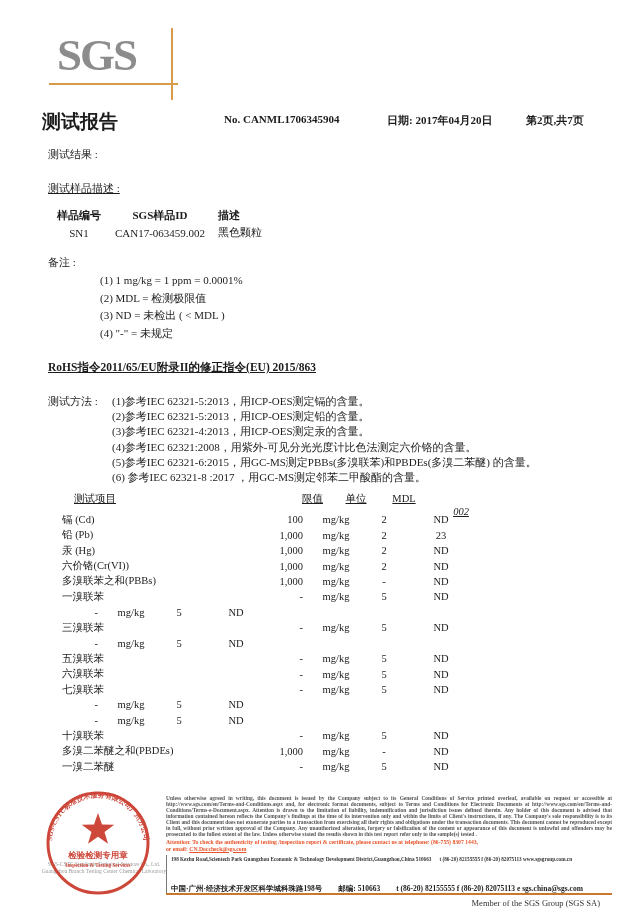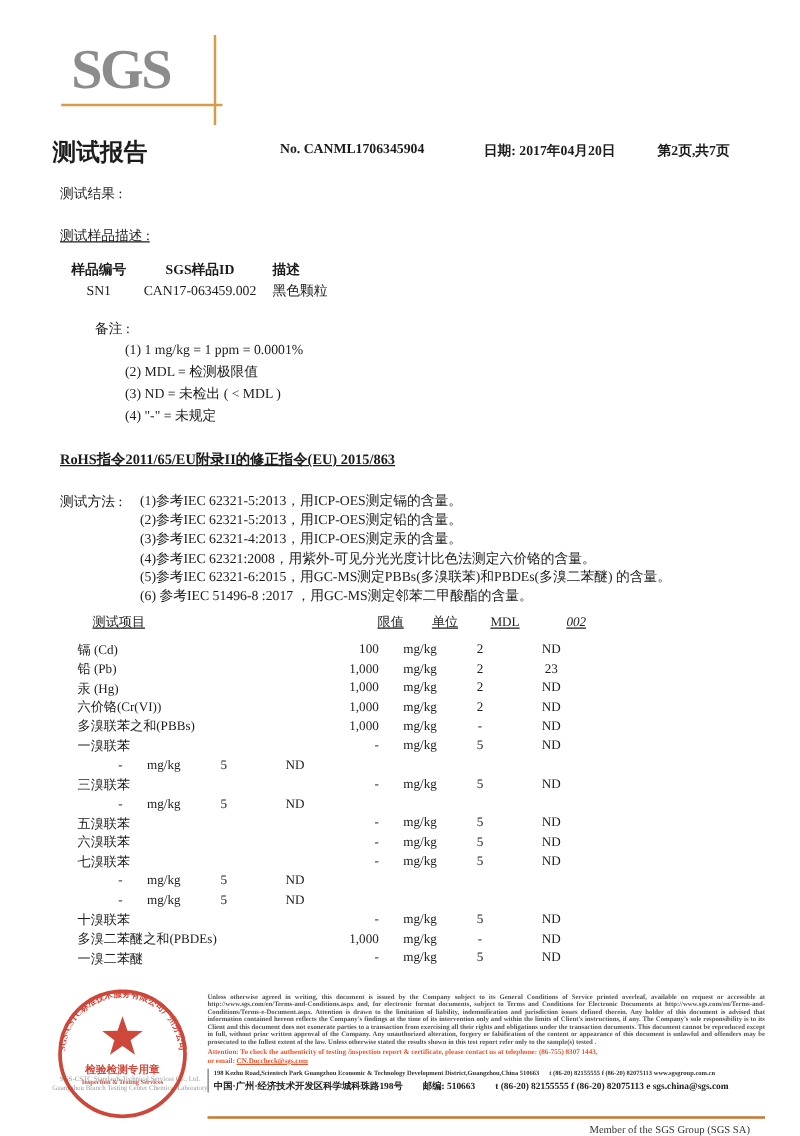--- a/index.html
+++ b/index.html
@@ -20,48 +20,48 @@
   .page-info  { position:absolute; left:526px; top:113px; font-size:11px; font-weight:700; }
   
   .results-heading { position:absolute; left:48px; top:147px; font-size:11px; }
   .sample-heading  { position:absolute; left:48px; top:181px; font-size:11px; text-decoration:underline; }
   .sample-table { position:absolute; left:48px; top:207px; font-size:11px; }
   .s-row { display:flex; height:17px; align-items:center; }
   .s-row.head { font-weight:700; }
   .s-c1 { width:62px;  text-align:center; }
   .s-c2 { width:100px; text-align:center; }
   .s-c3 { padding-left:8px; }
-  .notes-label { position:absolute; left:48px;  top:255px; font-size:11px;margin-left:28px; }
+  .notes-label { position:absolute; left:48px;  top:255px; font-size:11px; }
   .notes-list  { position:absolute; left:100px; top:272px; font-size:11px; line-height:17.6px; }
   .rohs-heading { position:absolute; left:48px; top:360px; font-size:11.5px; font-weight:700; text-decoration:underline; }
   .methods-label { position:absolute; left:48px;  top:394px; font-size:11px; }
   .methods-list  { position:absolute; left:112px; top:394px; width:490px; font-size:11px; line-height:15.2px; }
   
   .result-table { position:absolute; left:48px; top:492px; font-size:10.5px; }
   .t-head { display:flex; height:20px; line-height:13px; }
   .t-head span > u { text-decoration:underline; }
   .t-row  { display:flex; height:15.45px; align-items:center; }
   .c-item  { width:205px; padding-left:14px; }
   .t-head .c-item { padding-left:6px;margin-left:20px; }
   .c-limit { width:50px; text-align:right; }
   .c-unit  { width:66px; text-align:center; }
   .c-mdl   { width:30px; text-align:center; }
   .c-val   { width:84px; text-align:center; }
-  .ital { font-style:italic; }
+  .ital { font-style:italic;margin-top:13px; }
   
   .company-lines { position:absolute; left:28px; top:861px; width:152px; text-align:center;
     font-size:5.5px; line-height:7px; color:#9b9b9b; }
   .stamp-svg { position:absolute; left:34px; top:789px; opacity:.92; }
   .footer-right { position:absolute; left:166px; top:795px; width:446px; }
   .legal { font-size:5.4px; line-height:6.05px; color:#555; text-align:justify; font-weight:700; }
   .attention { margin-top:2px; font-size:5.7px; line-height:6.3px; color:#e8542a; font-weight:700; }
   .attention .email { text-decoration:underline; }
   .addresses { margin-top:3px; border-left:1px solid #777; padding-left:4px; }
   .addr-en { display:flex; gap:8px; font-size:5.2px; font-weight:600; color:#333; line-height:8px; white-space:nowrap; }
-  .addr-cn { display:flex; gap:16px; font-size:7.5px; font-weight:700; color:#222; line-height:11px; white-space:nowrap; }
+  .addr-cn { display:flex; gap:16px; font-size:7.5px; font-weight:700; color:#222; line-height:11px; white-space:nowrap;margin-top:20px; }
   .bottom-rule { position:absolute; left:166px; top:893px; width:446px; height:2px; background:#c8792f; }
   .member { position:absolute; right:40px; top:898px; font-size:8.5px; color:#333; }
 </style>
 </head>
 <body>
 
 <div class="page">
 
   <div class="logo-text">SGS</div>
   <div class="logo-hline"></div>
@@ -97,21 +97,21 @@
 
   <div class="rohs-heading">RoHS指令2011/65/EU附录II的修正指令(EU) 2015/863</div>
 
   <div class="methods-label">测试方法 :</div>
   <div class="methods-list">
       <div>(1)参考IEC 62321-5:2013，用ICP-OES测定镉的含量。</div>
       <div>(2)参考IEC 62321-5:2013，用ICP-OES测定铅的含量。</div>
       <div>(3)参考IEC 62321-4:2013，用ICP-OES测定汞的含量。</div>
       <div>(4)参考IEC 62321:2008，用紫外-可见分光光度计比色法测定六价铬的含量。</div>
       <div>(5)参考IEC 62321-6:2015，用GC-MS测定PBBs(多溴联苯)和PBDEs(多溴二苯醚) 的含量。</div>
-      <div>(6) 参考IEC 51496-8 :2017 ，用GC-MS测定邻苯二甲酸酯的含量。</div>
+      <div>(6) 参考IEC 62321-8 :2017 ，用GC-MS测定邻苯二甲酸酯的含量。</div>
     </div>
 
   <div class="result-table">
     <div class="t-head">
       <span class="c-item"><u>测试项目</u></span>
       <span class="c-limit"><u>限值</u></span>
       <span class="c-unit"><u>单位</u></span>
       <span class="c-mdl"><u>MDL</u></span>
       <span class="c-val ital"><u>002</u></span>
     </div>

